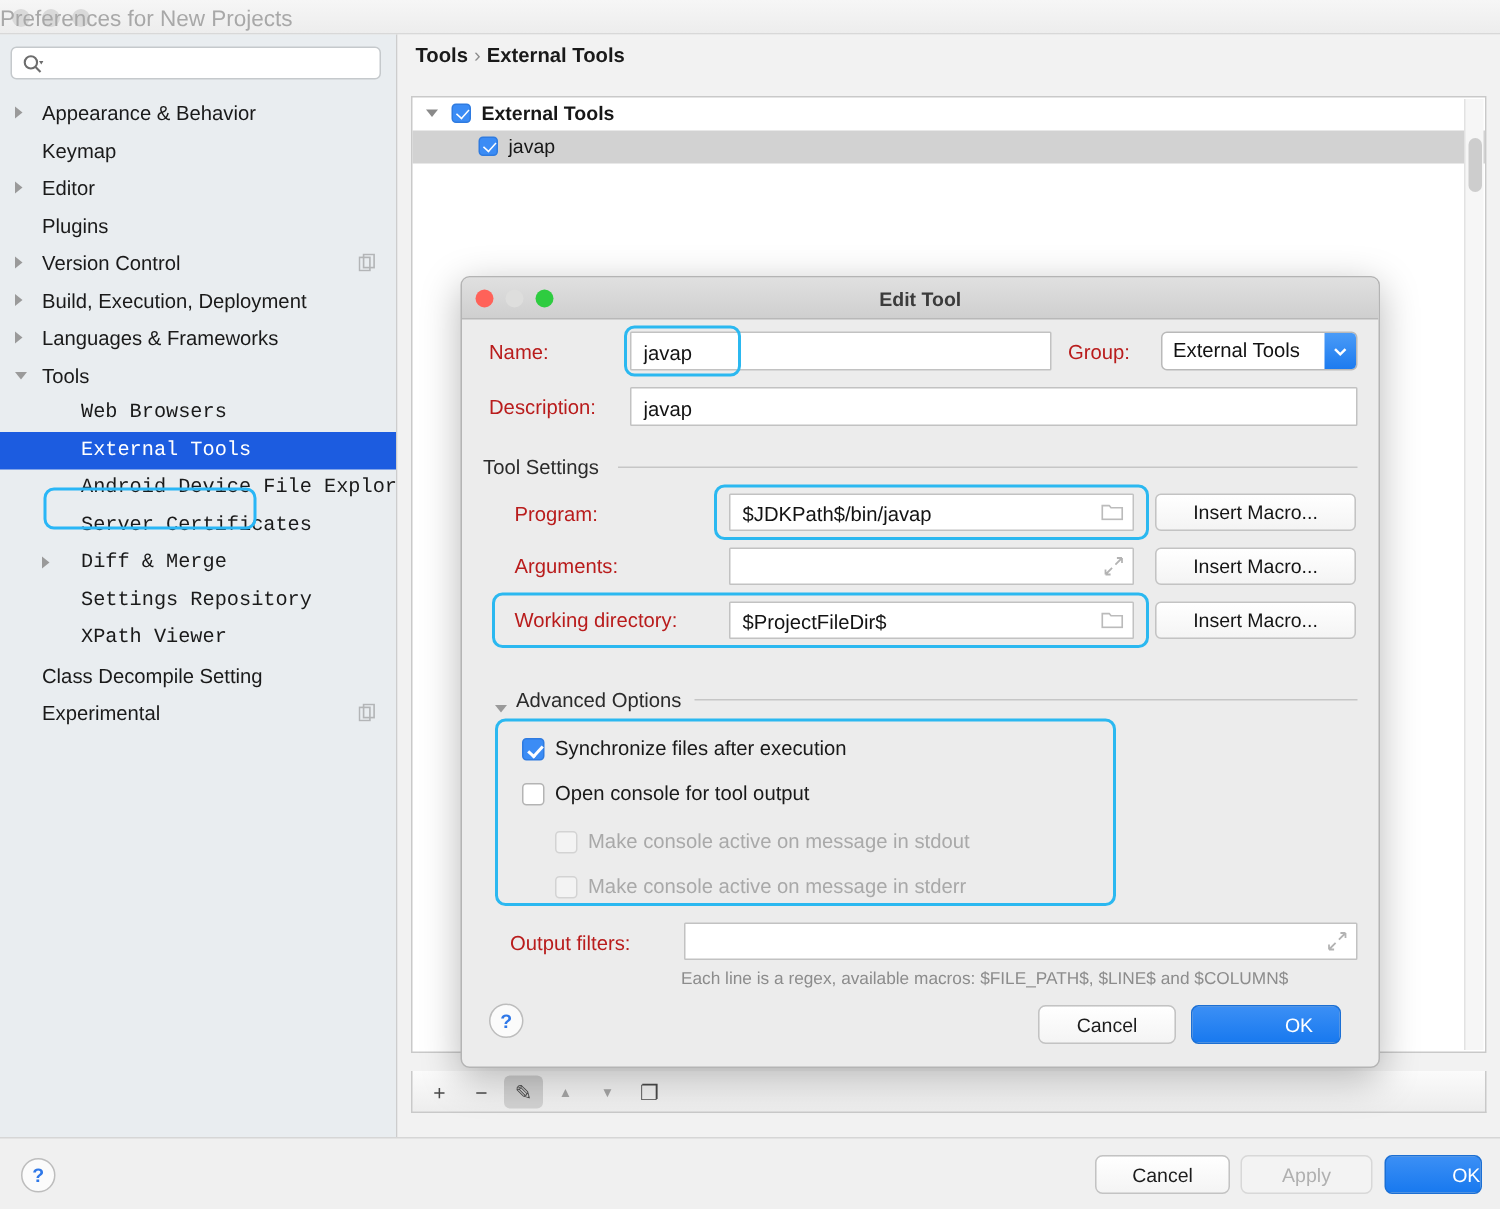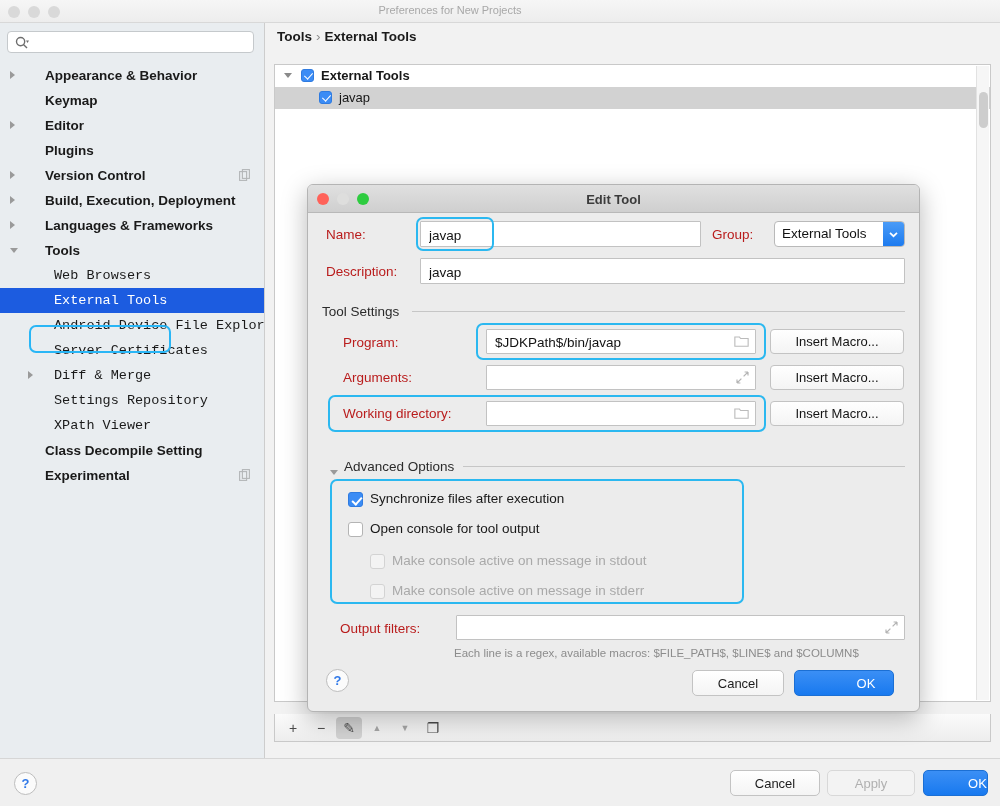--- a/index.html
+++ b/index.html
@@ -19,21 +19,21 @@
   .titlebar {
     position: absolute; left: 0; top: 0; width: 1000px; height: 23px;
     background: linear-gradient(#f6f6f6, #ededed);
     border-bottom: 1px solid #d8d8d8;
     box-sizing: border-box;
   }
   .tl-dots { position: absolute; left: 8px; top: 6px; display: flex; gap: 8px; }
   .tl-dot { width: 12px; height: 12px; border-radius: 50%; background: #d9d9d9; }
   .titlebar-title {
     position: absolute; left: 0; top: 4px; width: 900px;
-    text-align: center; font-size: 11px; color: #a8a8a8;
+    font-size: 15px; color: #a8a8a8;
   }
 
   
   .sidebar {
     position: absolute; left: 0; top: 23px; width: 265px; height: 735px;
     background: #e9edf0;
     border-right: 1px solid #cdcdcd;
     box-sizing: border-box;
     overflow: hidden;
   }
@@ -51,21 +51,21 @@
     border: none; outline: none; background: transparent;
     font-family: "Liberation Sans", sans-serif; font-size: 12px; color: #222;
   }
 
   .tree { position: absolute; left: 0; top: 40px; width: 264px; }
   .tree-row {
     position: relative; height: 25px; line-height: 25px;
     font-size: 13.5px; color: #1a1a1a; white-space: nowrap;
     cursor: default;
   }
-  .tree-row.top { font-weight: bold; padding-left: 45px; }
+  .tree-row.top { font-weight: normal; padding-left: 28px; }
   .tree-row.child { padding-left: 54px; font-weight: normal; font-family: Liberation Mono, monospace; }
   .tree-row.selected { background: #1c5ce0; color: #ffffff; }
   .arrow {
     position: absolute; left: 10px; top: 8px;
     width: 0; height: 0;
     border-left: 5px solid #9a9a9a;
     border-top: 4px solid transparent;
     border-bottom: 4px solid transparent;
   }
   .arrow.child-arrow { left: 28px; }
@@ -421,20 +421,21 @@
       <input value="" style="">
       <svg class="expand-ico" viewBox="0 0 13 13">
         <path d="M7.6 5.4L12 1M12 1H8.6M12 1v3.4" fill="none" stroke="#6a6a6a" stroke-width="1.2"></path>
         <path d="M5.4 7.6L1 12M1 12h3.4M1 12V8.6" fill="none" stroke="#6a6a6a" stroke-width="1.2"></path>
       </svg>
     </div>
     <div class="macro-btn" style="left:462px; top:180px;">Insert Macro...</div>
 
     <div class="lbl" style="left:35px; top:221px;">Working directory:</div>
     <div class="field" style="left:178px; top:216px; width:270px; height:25px;">
+      <input value="$ProjectFileDir$" style="">
       <svg class="folder-ico" viewBox="0 0 16 13">
         <path d="M0.8 2.2h5l1.3 1.6h8.1v8.4H0.8z" fill="none" stroke="#6a6a6a" stroke-width="1.2"></path>
       </svg>
     </div>
     <div class="macro-btn" style="left:462px; top:216px;">Insert Macro...</div>
     <div class="ann" style="left:20px; top:210px; width:438px; height:37px;"></div>
 
     <div class="arrow down" style="left:22px; top:285px;"></div>
     <div class="group-title" style="left:36px; top:274px;">Advanced Options</div>
     <div class="group-line" style="left:155px; top:281px; width:442px;"></div>

